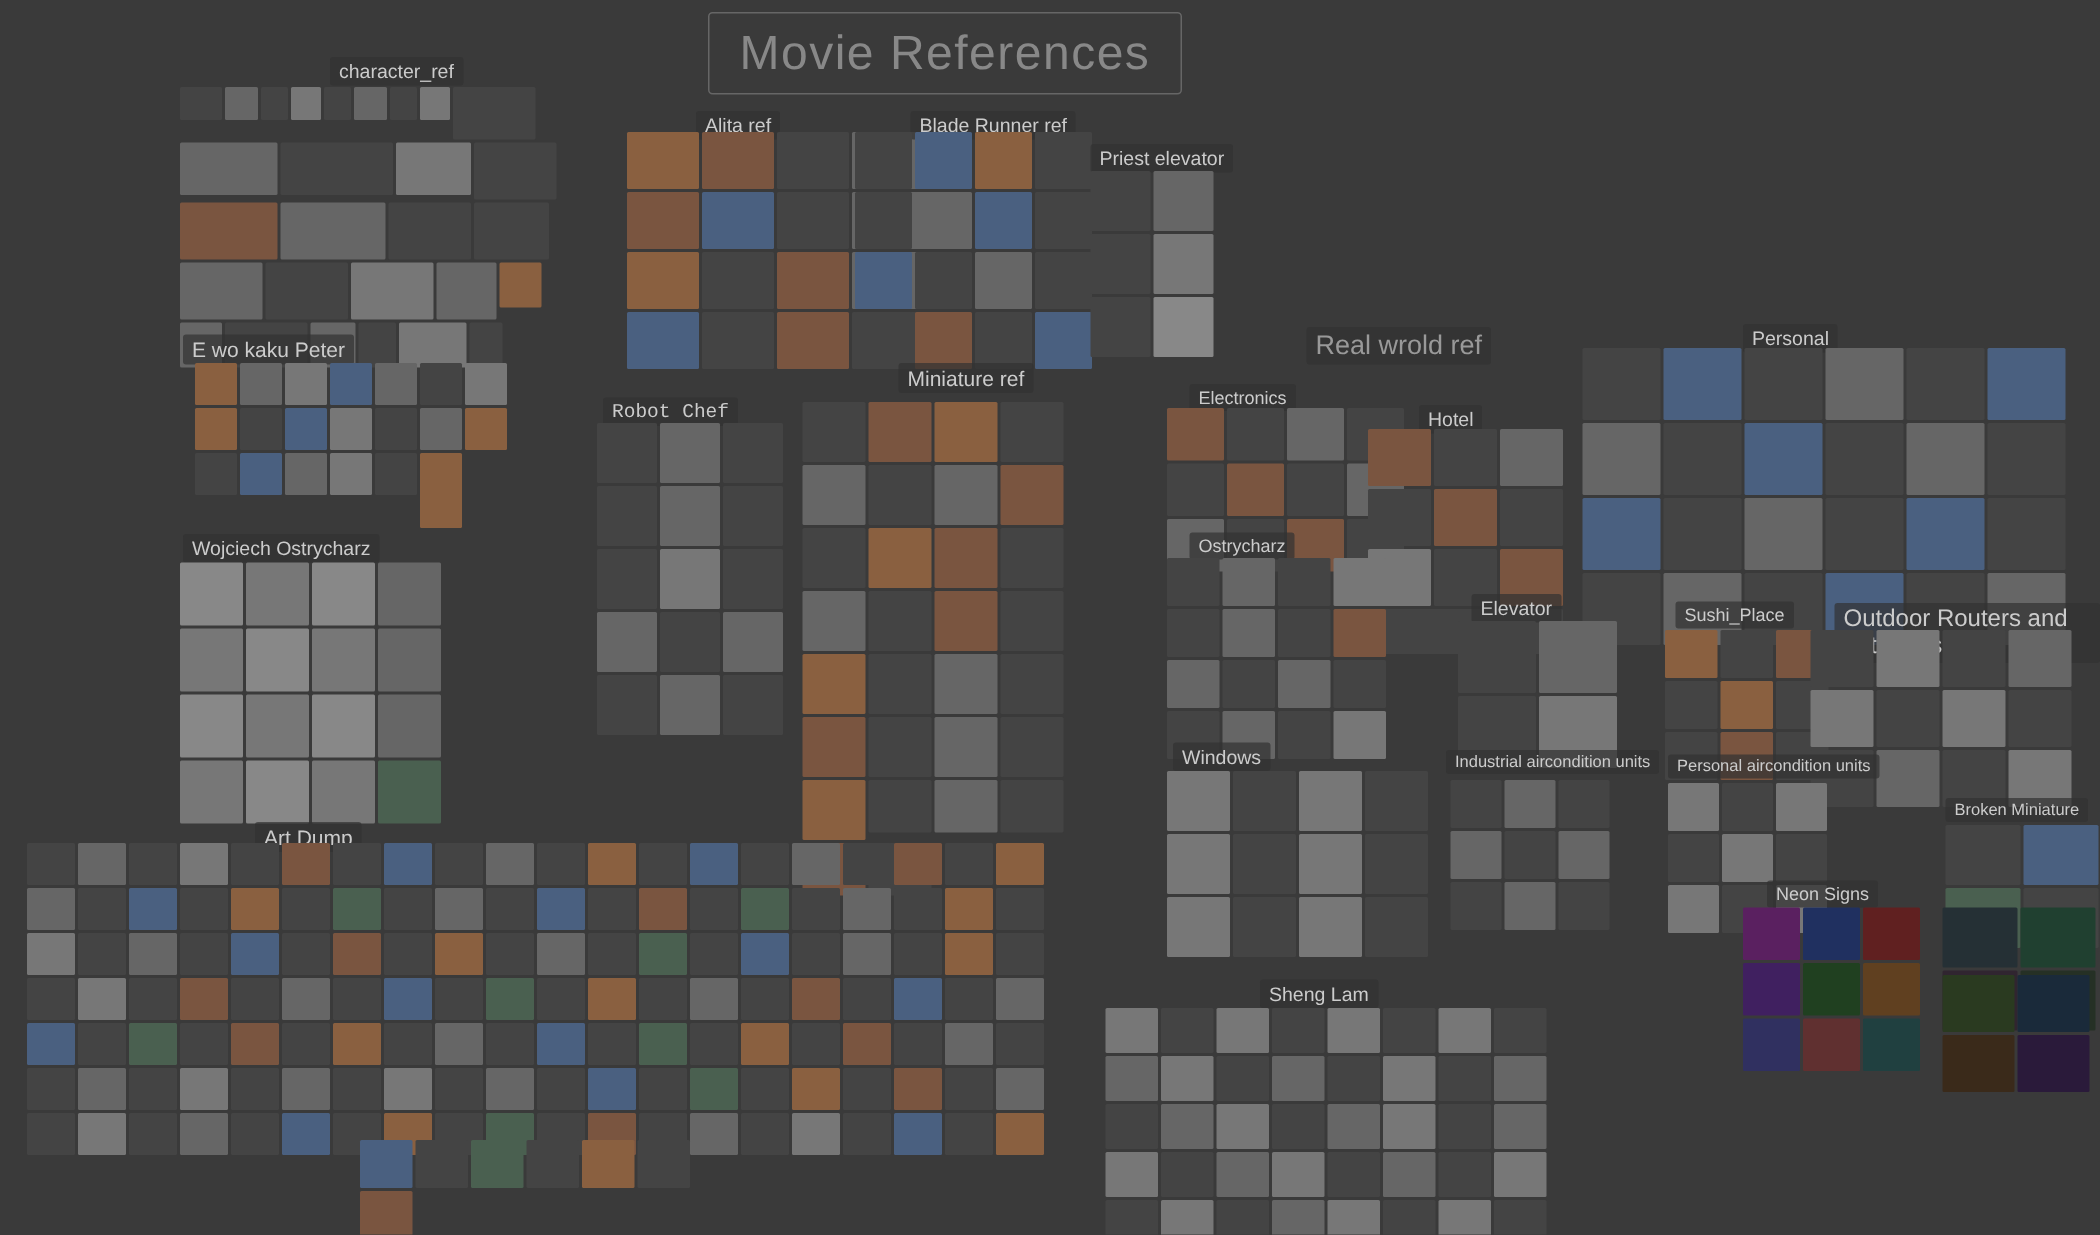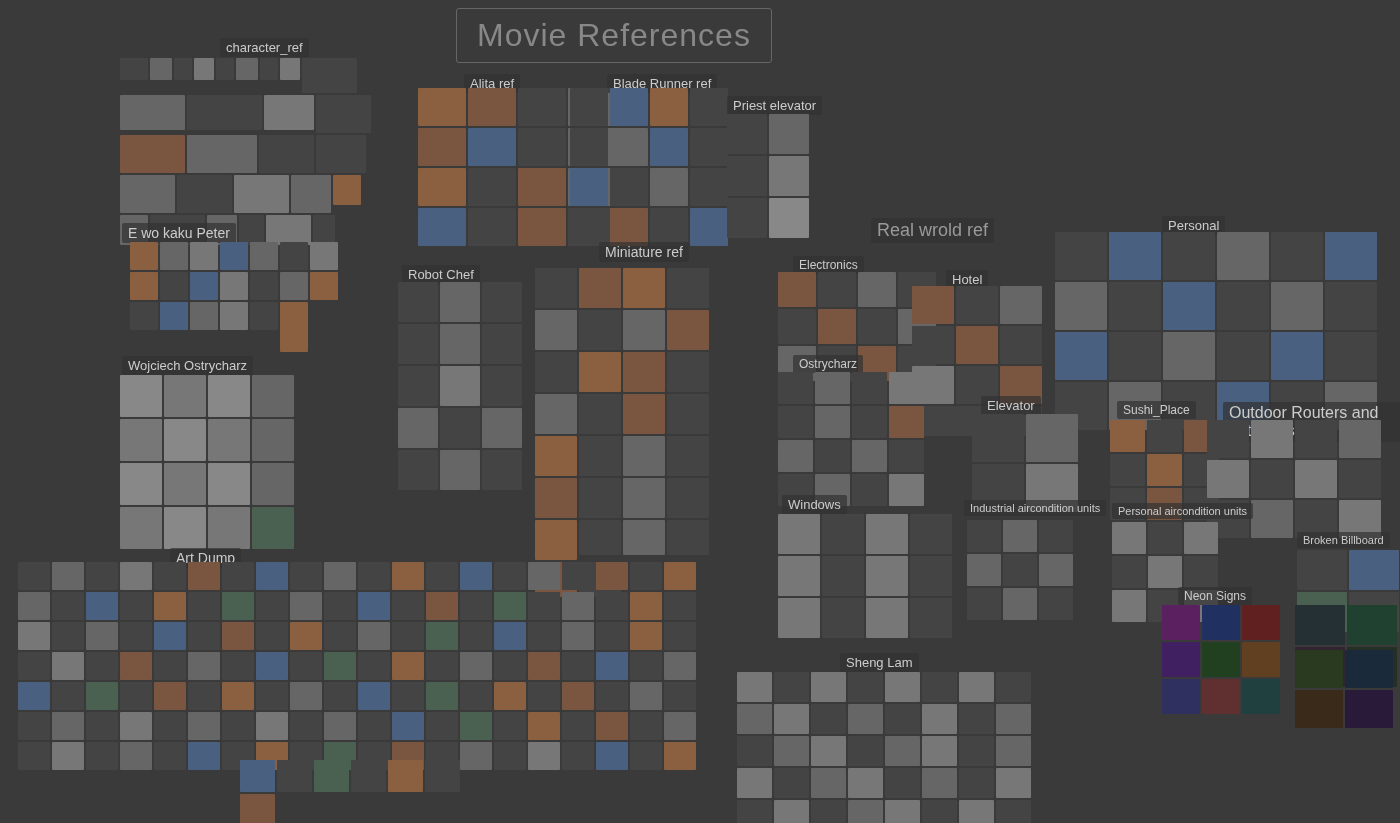--- a/index.html
+++ b/index.html
@@ -57,21 +57,21 @@
       font-weight: normal;
       letter-spacing: 1px;
       border: 1px solid #666;
       padding: 8px 20px;
       border-radius: 3px;
     }
   </style>
 </head>
 <body>
 
-<div class="main-title" style="left:456px;top:8px;">Movie References</div>
+<div class="main-title" style="left:472px;top:8px;">Movie References</div>
 
 <div class="section-label" style="left:220px;top:38px;">character_ref</div>
 
 <div class="image-grid" style="left:120px;top:58px;width:270px;">
   <div class="thumb dark" style="width:28px;height:22px;"></div>
   <div class="thumb med" style="width:22px;height:22px;"></div>
   <div class="thumb dark" style="width:18px;height:22px;"></div>
   <div class="thumb light" style="width:20px;height:22px;"></div>
   <div class="thumb dark" style="width:18px;height:22px;"></div>
   <div class="thumb med" style="width:22px;height:22px;"></div>
@@ -217,21 +217,21 @@
   <div class="thumb dark" style="width:42px;height:40px;"></div>
   <div class="thumb orange" style="width:42px;height:40px;"></div>
 
   <div class="thumb dark" style="width:42px;height:35px;"></div>
   <div class="thumb med" style="width:42px;height:35px;"></div>
   <div class="thumb dark" style="width:42px;height:35px;"></div>
   <div class="thumb brown" style="width:42px;height:35px;"></div>
   <div class="thumb dark" style="width:42px;height:35px;"></div>
 </div>
 
-<div class="section-label" style="left:402px;top:265px;font-size:13px;">Robot Chef</div>
+<div class="section-label" style="left:402px;top:265px;font-size:13px;font-family:Liberation Mono, monospace;">Robot Chef</div>
 <div class="image-grid" style="left:398px;top:282px;width:130px;">
   <div class="thumb dark" style="width:40px;height:40px;"></div>
   <div class="thumb med" style="width:40px;height:40px;"></div>
   <div class="thumb dark" style="width:40px;height:40px;"></div>
 
   <div class="thumb dark" style="width:40px;height:40px;"></div>
   <div class="thumb med" style="width:40px;height:40px;"></div>
   <div class="thumb dark" style="width:40px;height:40px;"></div>
 
   <div class="thumb dark" style="width:40px;height:40px;"></div>
@@ -594,21 +594,21 @@
 
   <div class="thumb dark" style="width:34px;height:32px;"></div>
   <div class="thumb light" style="width:34px;height:32px;"></div>
   <div class="thumb dark" style="width:34px;height:32px;"></div>
 
   <div class="thumb light" style="width:34px;height:32px;"></div>
   <div class="thumb dark" style="width:34px;height:32px;"></div>
   <div class="thumb light" style="width:34px;height:32px;"></div>
 </div>
 
-<div class="section-label" style="left:1297px;top:532px;font-size:11px;">Broken Billboard</div>
+<div class="section-label" style="left:1297px;top:532px;font-size:11px;">Broken Miniature</div>
 <div class="image-grid" style="left:1297px;top:550px;width:105px;">
   <div class="thumb dark" style="width:50px;height:40px;"></div>
   <div class="thumb blue" style="width:50px;height:40px;"></div>
 
   <div class="thumb green" style="width:50px;height:40px;"></div>
   <div class="thumb dark" style="width:50px;height:40px;"></div>
 </div>
 
 <div class="section-label" style="left:1178px;top:587px;font-size:12px;">Neon Signs</div>
 <div class="image-grid" style="left:1162px;top:605px;width:120px;">

